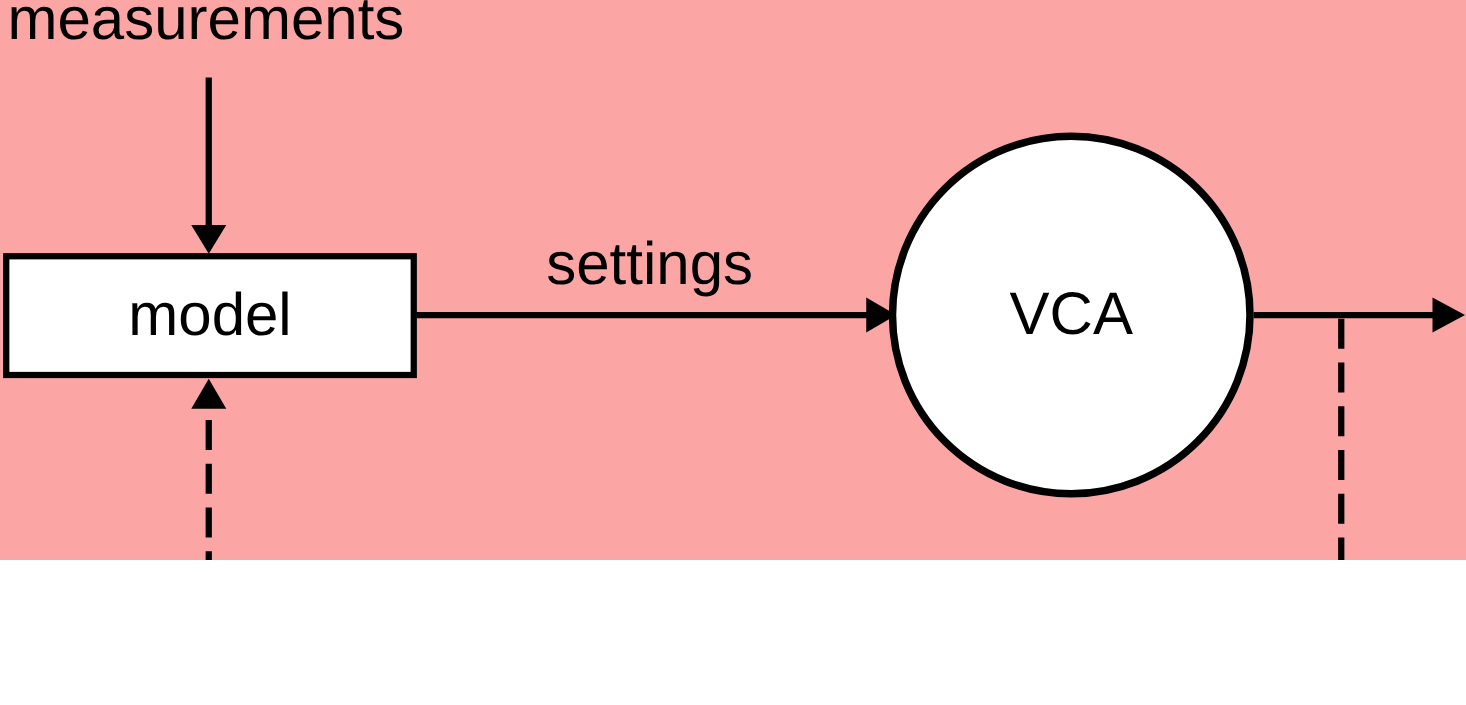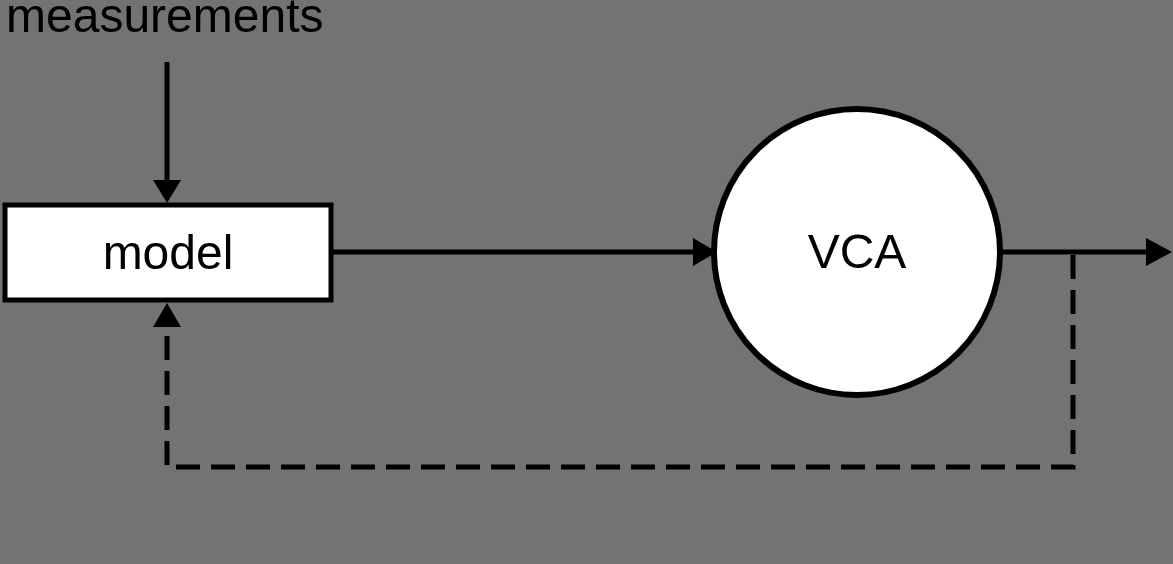--- a/index.html
+++ b/index.html
@@ -3,22 +3,22 @@
 <meta charset="utf-8">
 <style>
   html, body {
     margin: 0;
     padding: 0;
     background: #ffffff;
   }
   .canvas {
     position: relative;
     width: 1173px;
-    height: 564px;
-    background: #737373;
+    height: 448px;
+    background: #fca5a5;
     overflow: hidden;
     font-family: "Liberation Sans", sans-serif;
     color: #000000;
   }
   .canvas svg {
     position: absolute;
     left: 0;
     top: 0;
   }
   .solid-line {
@@ -115,19 +115,20 @@
     </g>
 
     <g>
       <polyline class="dashed-line" points="1073,255 1073,467 167,467 167,320"></polyline>
       <polygon class="arrow-head" points="167,303 153,327 181,327"></polygon>
     </g>
   </svg>
 
   <div class="lbl lbl-measurements">measurements</div>
 
+  <div class="lbl lbl-settings">settings</div>
 
   <div class="node-label-overlay overlay-model">model</div>
 
   <div class="node-label-overlay overlay-vca">VCA</div>
 
 
 </div>
 
 </body></html>

